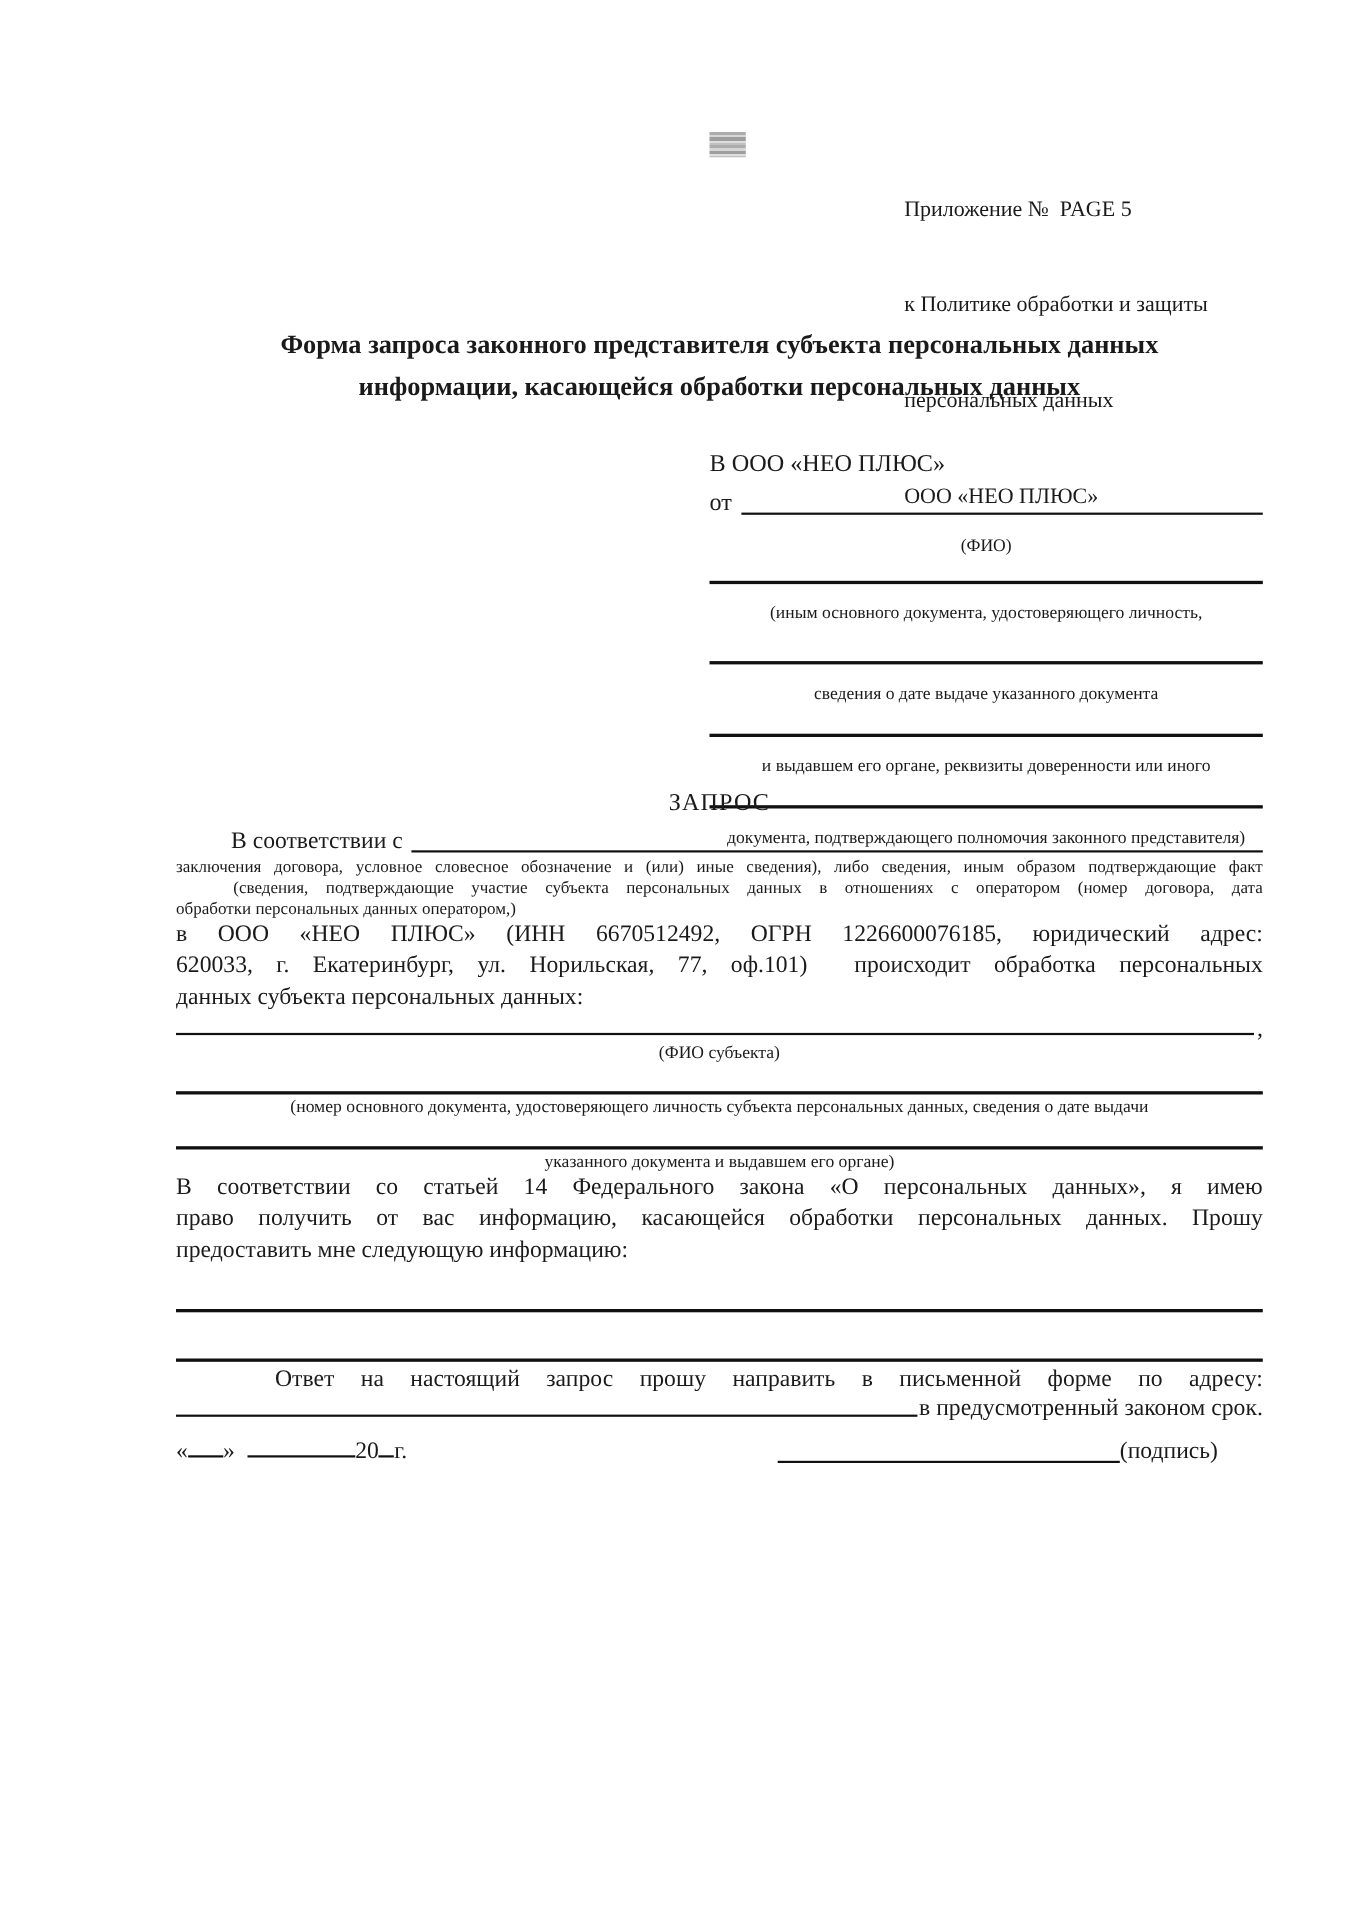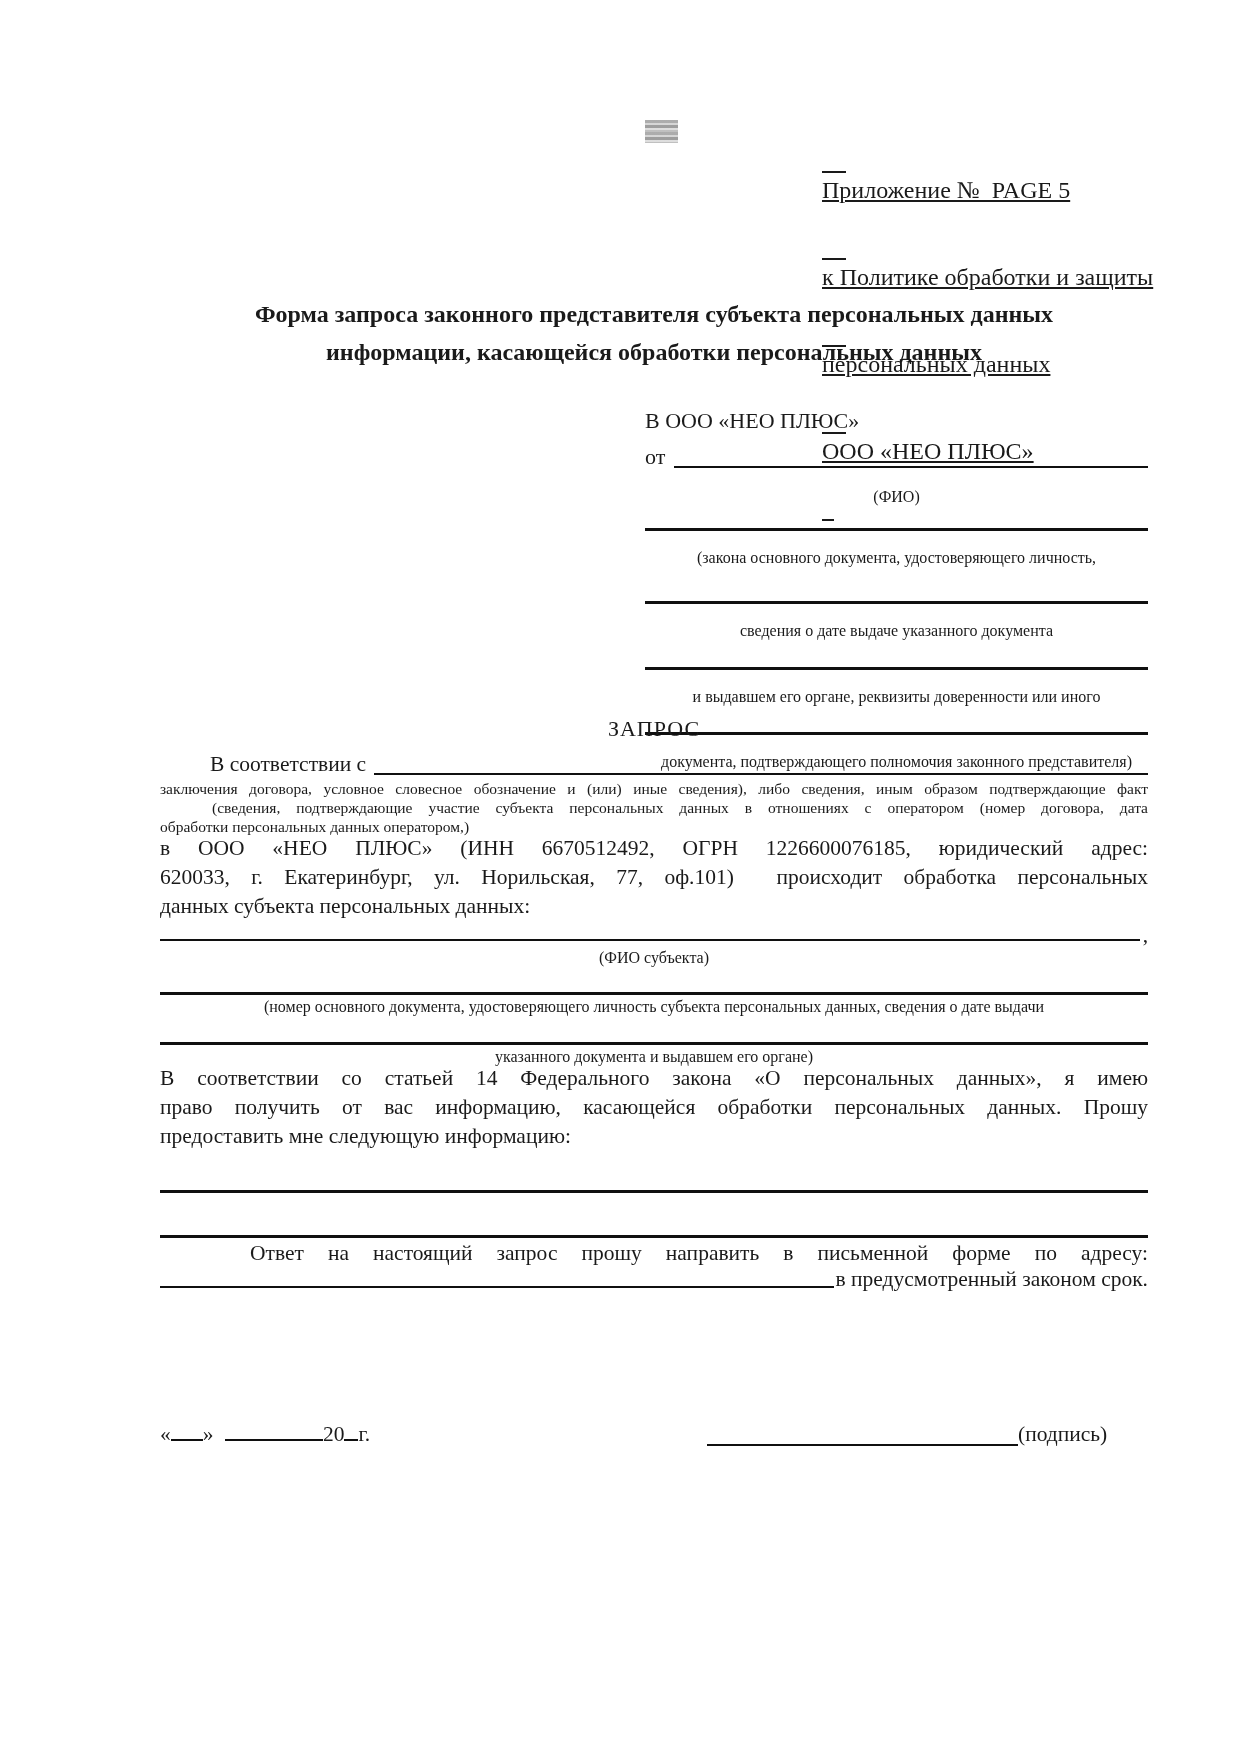--- a/index.html
+++ b/index.html
@@ -14,21 +14,21 @@
   }
   
   .logo{
     position:absolute;left:645px;top:120px;width:33px;height:23px;
     background:repeating-linear-gradient(180deg,
       #9e9e9e 0 3px,#cfcfcf 3px 5px,#8d8d8d 5px 8px,#d8d8d8 8px 10px,#b5b5b5 10px 12px);
     opacity:.85;
   }
   .appendix{
     position:absolute;left:822px;top:118px;
-    font-size:24px;line-height:29px;white-space:pre-wrap;text-decoration:underline;
+    font-size:20px;line-height:29px;white-space:pre-wrap;
   }
   .title{
     position:absolute;left:160px;top:295px;width:988px;
     text-align:center;font-weight:bold;font-size:24px;line-height:38px;
   }
   .addr{position:absolute;left:645px;top:406px;width:503px;font-size:22px;}
   .addr-to{line-height:30px;margin-bottom:8px;}
   .uline{flex:1;border-bottom:2px solid #101010;margin-bottom:2px;}
   .addr-from{display:flex;line-height:26px;height:26px;}
   .addr-from .uline{margin-left:9px;}
@@ -59,21 +59,21 @@
   .subject-row .comma{padding-left:3px;line-height:30px;}
   .cap-c{position:absolute;left:160px;width:988px;font-size:16px;line-height:20px;text-align:center;}
   .s1{top:966px;height:26px;}
   .s2{top:1016px;height:26px;}
   .full{position:absolute;left:160px;width:988px;}
   .f1{top:1160px;height:30px;}
   .f2{top:1203px;height:32px;}
   .answer{top:1240px;line-height:27px;padding-left:90px;width:898px;}
   .answer-suffix{top:1266px;display:flex;height:24px;line-height:27px;}
   .answer-suffix span:last-child{white-space:nowrap;padding-left:2px;}
-  .footer{top:1420px;height:30px;}
+  .footer{top:1304px;height:30px;}
   .date{position:absolute;left:0;top:0;line-height:28px;}
   .dblank{display:inline-block;border-bottom:2px solid #101010;}
   .w32{width:32px;}
   .w98{width:98px;margin-left:6px;}
   .w14{width:14px;}
   .sig{position:absolute;left:547px;top:0;display:flex;width:470px;line-height:28px;}
   .sigline{width:311px;flex:0 0 311px;}
 </style>
 </head>
 <body>
@@ -95,21 +95,21 @@
   </div>
 
   <div class="addr">
     <div class="addr-to">В ООО «НЕО ПЛЮС»</div>
     <div class="addr-from">
       <span>от</span>
       <span class="uline"></span>
     </div>
     <div class="cap">(ФИО)</div>
     <div class="blank b1"></div>
-    <div class="cap">(закона основного документа, удостоверяющего личность,</div>
+    <div class="cap">(иным основного документа, удостоверяющего личность,</div>
     <div class="blank b2"></div>
     <div class="cap">сведения о дате выдаче указанного документа</div>
     <div class="blank b3"></div>
     <div class="cap">и выдавшем его органе, реквизиты доверенности или иного</div>
     <div class="blank b4"></div>
     <div class="cap cap-wide">документа, подтверждающего полномочия законного представителя)</div>
   </div>
 
   <div class="zapros">ЗАПРОС</div>
 

